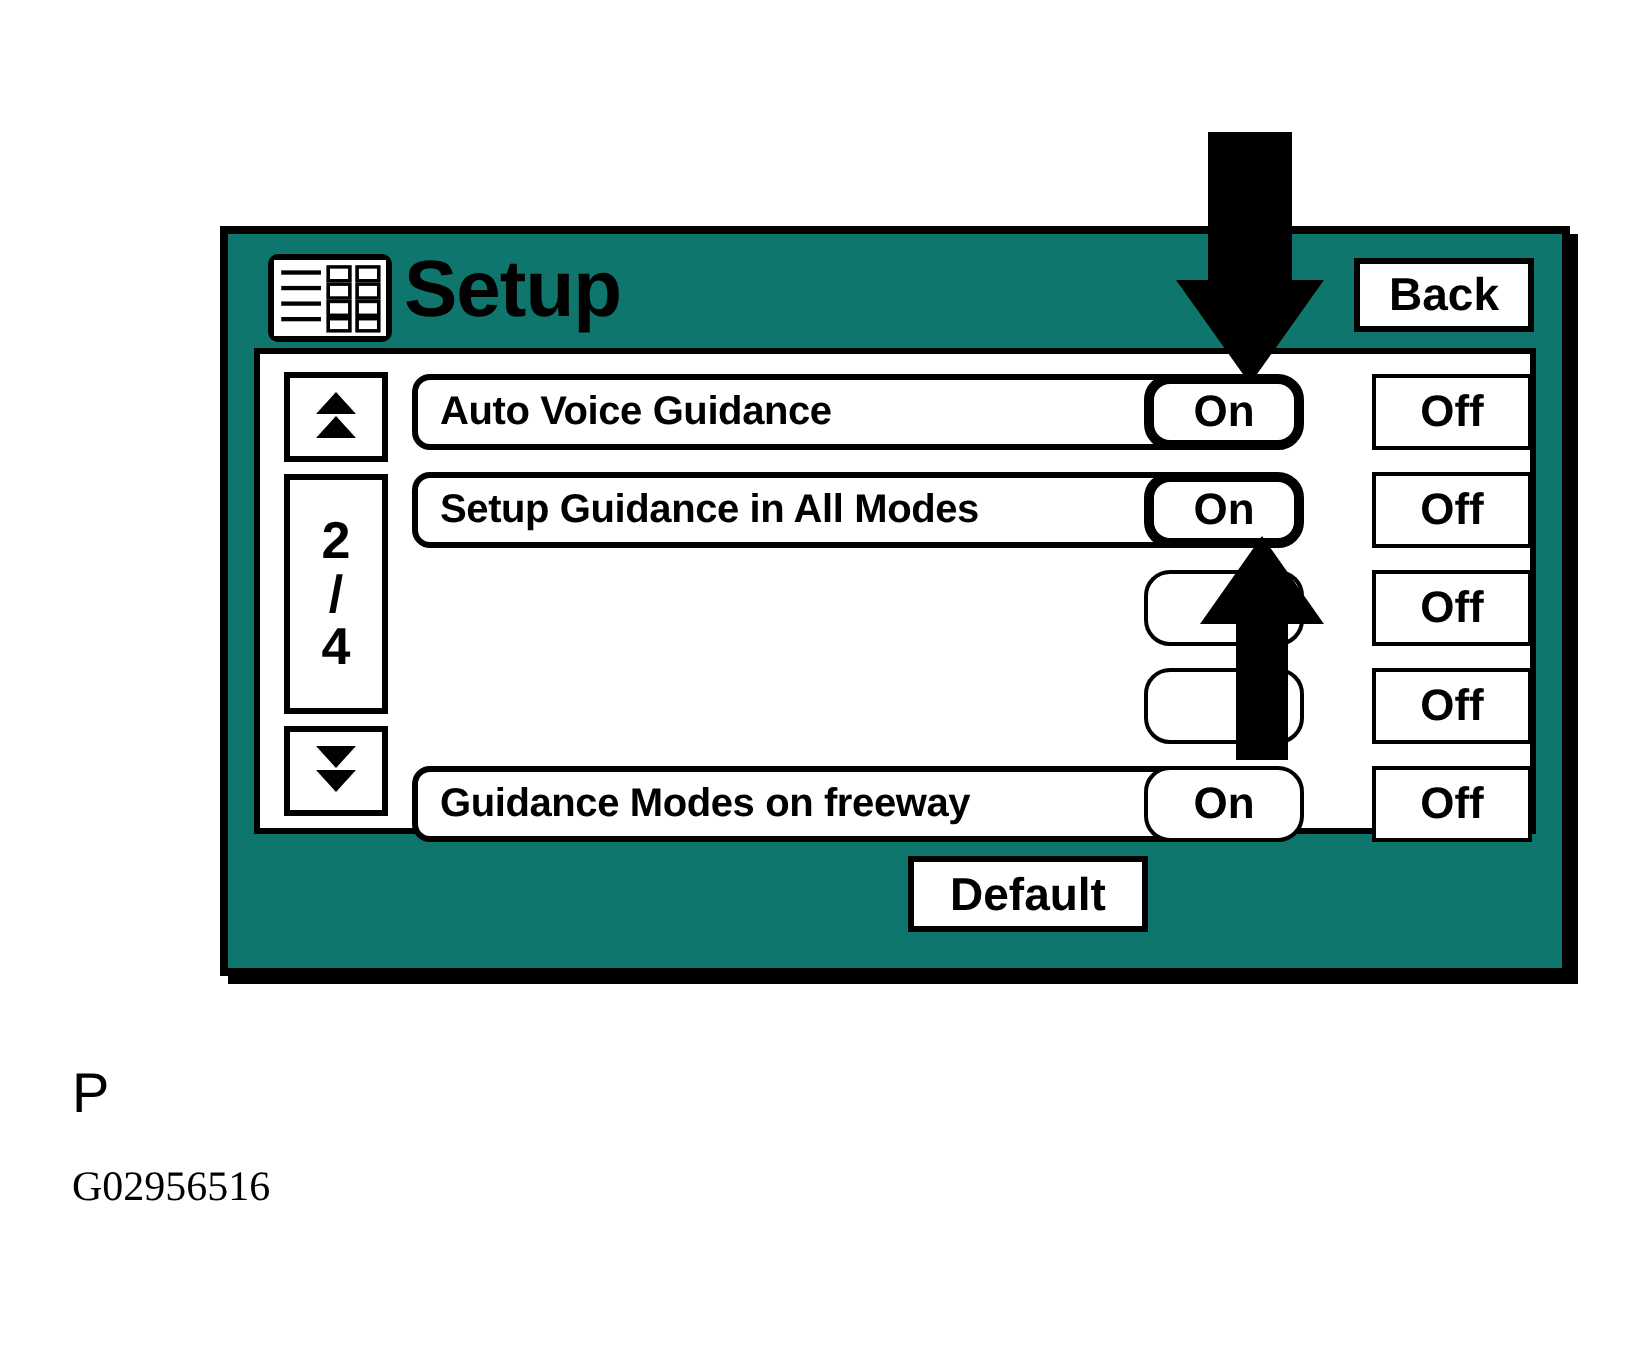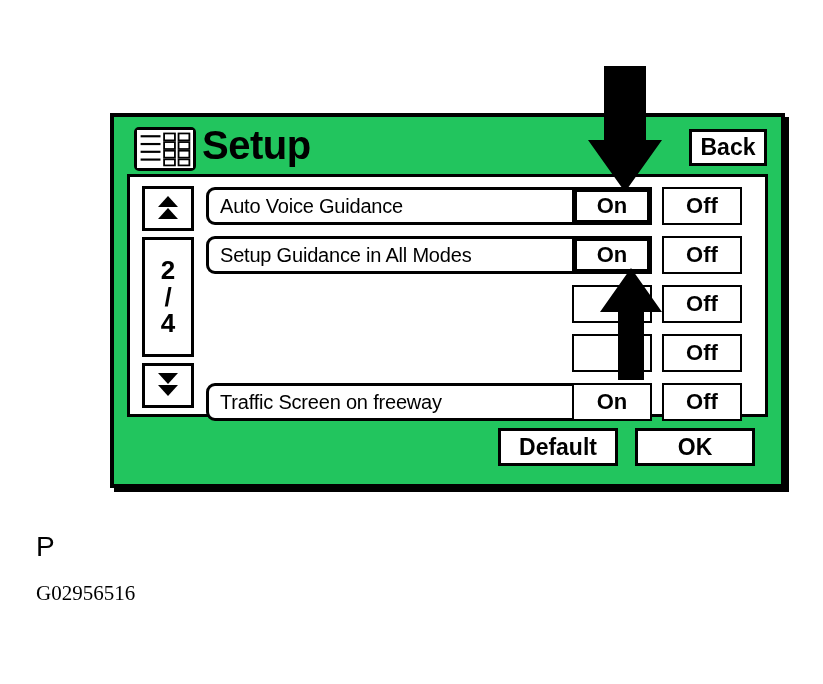--- a/index.html
+++ b/index.html
@@ -17,21 +17,21 @@
   }
 
   
   #device-frame {
     position: absolute;
     left: 110px;
     top: 113px;
     width: 675px;
     height: 375px;
     border: 4px solid #000;
-    background: #22c55e;
+    background: #0f766e;
     box-sizing: border-box;
     box-shadow: 4px 4px 0 #000;
   }
 
   
   #screen-header {
     position: absolute;
     left: 0px;
     top: 0px;
     width: 100%;
@@ -59,21 +59,21 @@
     font-weight: bold;
     letter-spacing: -0.5px;
     line-height: 48px;
     white-space: nowrap;
   }
 
   #back-button {
     position: absolute;
     right: 14px;
     top: 12px;
-    width: 78px;
+    width: 90px;
     height: 37px;
     border: 3px solid #000;
     background: #fff;
     box-sizing: border-box;
     display: flex;
     align-items: center;
     justify-content: center;
     font-size: 23px;
     font-weight: bold;
   }
@@ -154,40 +154,40 @@
     width: 424px;
     height: 38px;
     border: 3px solid #000;
     border-radius: 9px;
     background: #fff;
     box-sizing: border-box;
     display: flex;
     align-items: center;
     padding-left: 11px;
     font-size: 20px;
-    font-weight: normal;
+    font-weight: bold;
     white-space: nowrap;
     letter-spacing: -0.2px;
   }
   .opt-btn {
     position: absolute;
     top: 0px;
     width: 80px;
     height: 38px;
     border: 2px solid #000;
     background: #fff;
     box-sizing: border-box;
     display: flex;
     align-items: center;
     justify-content: center;
     font-size: 22px;
     font-weight: bold;
   }
-  .opt-on  { left: 366px; }
-  .opt-off { left: 456px; }
+  .opt-on  { left: 366px; border-radius: 13px; }
+  .opt-off { left: 480px; }
   .opt-btn.selected { border-width: 5px; }
 
   
   #footer-bar {
     position: absolute;
     left: 13px;
     right: 13px;
     top: 308px;
     height: 50px;
   }
@@ -198,21 +198,20 @@
     width: 120px;
     height: 38px;
     border: 3px solid #000;
     background: #fff;
     box-sizing: border-box;
     display: flex;
     align-items: center;
     justify-content: center;
     font-size: 23px;
     font-weight: bold;
-    margin-left: 44px;
   }
   #ok-button {
     position: absolute;
     left: 508px;
     top: 3px;
     width: 120px;
     height: 38px;
     border: 3px solid #000;
     background: #fff;
     box-sizing: border-box;
@@ -331,34 +330,31 @@
         <div class="opt-btn opt-on"></div>
         <div class="opt-btn opt-off">Off</div>
       </div>
 
       <div class="setting-row" style="top:151px">
         <div class="opt-btn opt-on"></div>
         <div class="opt-btn opt-off">Off</div>
       </div>
 
       <div class="setting-row" style="top:200px">
-        <div class="row-label">Traffic Screen on freeway</div>
+        <div class="row-label">Guidance Modes on freeway</div>
         <div class="opt-btn opt-on">On</div>
         <div class="opt-btn opt-off">Off</div>
       </div>
 
     </div>
   </div>
 
   <div id="footer-bar">
     <div id="default-button">
       <span>Default</span>
-    </div>
-    <div id="ok-button">
-      <span>OK</span>
     </div>
   </div>
 
 </div>
 
 <div class="callout-arrow" id="arrow-down-callout">
   <svg viewBox="0 0 74 126" preserveAspectRatio="none">
     <polygon points="16,0 58,0 58,74 74,74 37,126 0,74 16,74" fill="#000"></polygon>
   </svg>
 </div>

